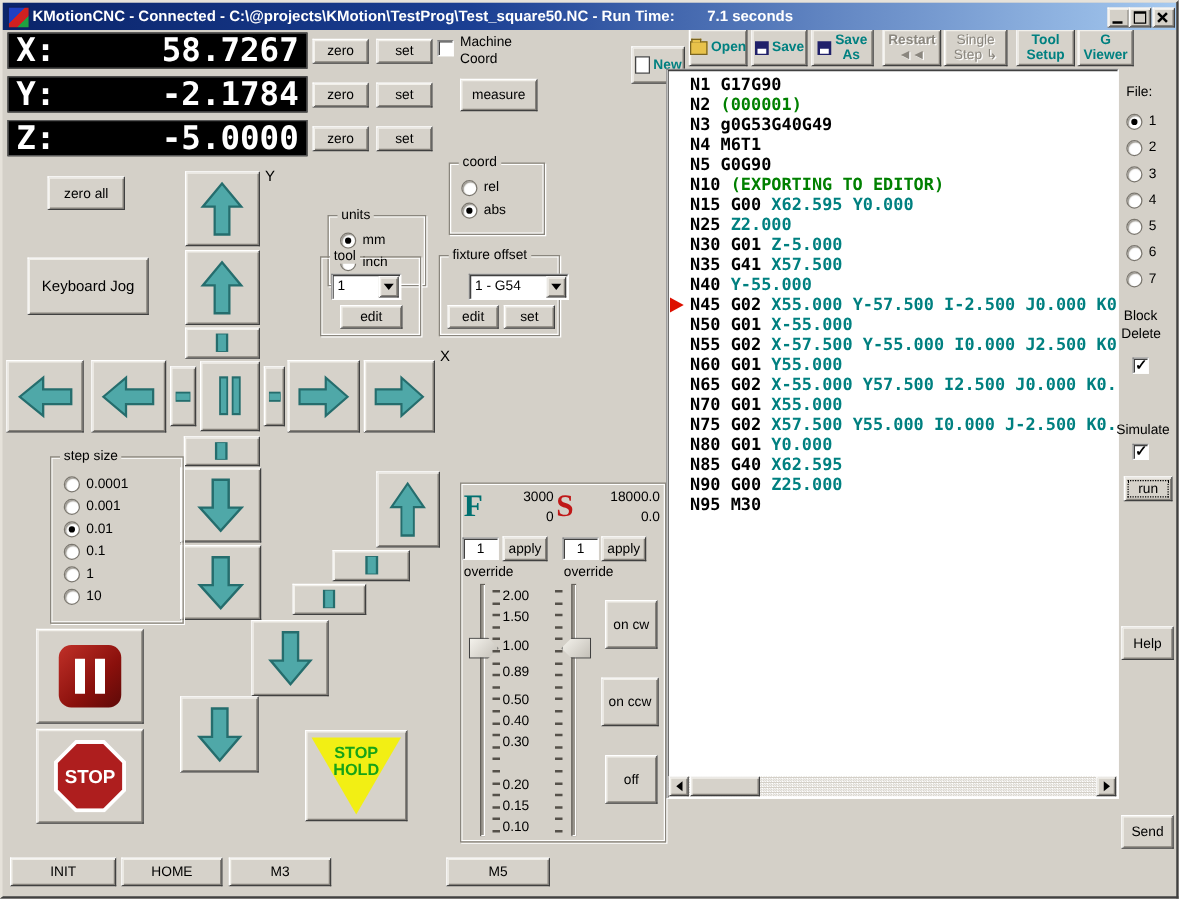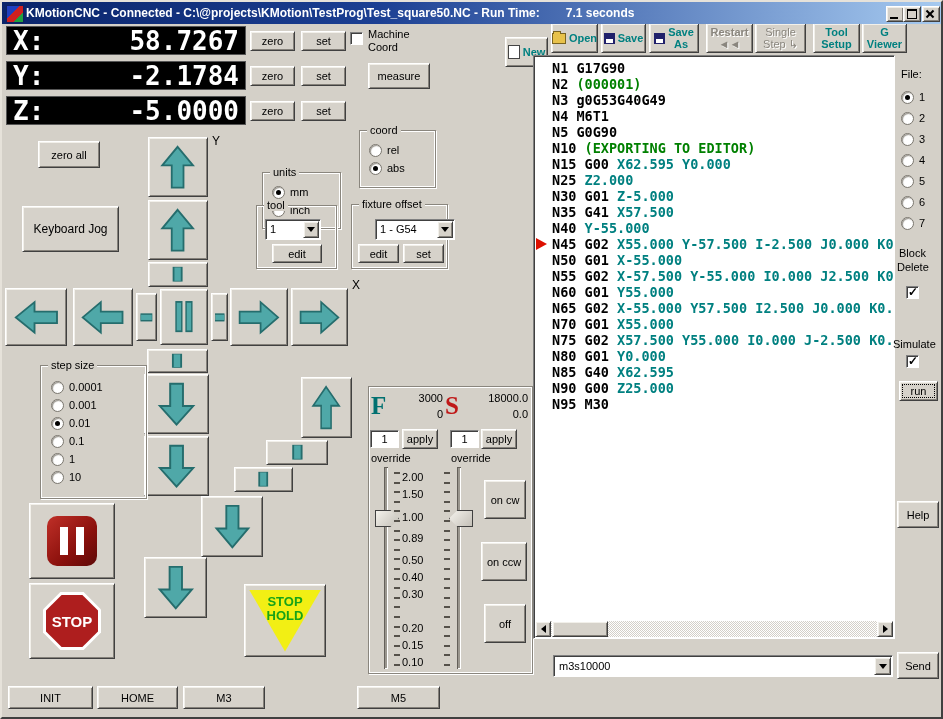--- a/index.html
+++ b/index.html
@@ -475,26 +475,20 @@
       <div class="lbl" style="left: 919px; top: 217px;">7</div>
     </div>
   <div class="lbl" style="left:899px;top:247px;">Block</div>
   <div class="lbl" style="left:897px;top:261px;">Delete</div>
   <div class="check checked" style="left:906px;top:286px;"></div>
   <div class="lbl" style="left:893px;top:338px;">Simulate</div>
   <div class="check checked" style="left:906px;top:355px;"></div>
   <div class="btn" style="left:899px;top:381px;width:39px;height:20px;outline:1px dotted #000;outline-offset:-4px;">run</div>
   <div class="btn" style="left:897px;top:501px;width:42px;height:27px;">Help</div>
 
-  <div class="sunken" style="left:553px;top:655px;width:340px;height:22px;">
-    <span class="lbl" style="left:5px;top:4px;">m3s10000</span>
-    <div class="btn" style="right:1px;top:1px;width:17px;height:18px;left:auto;">
-        <span class="tri-d"></span>
-      </div>
-  </div>
   <div class="btn" style="left:897px;top:652px;width:42px;height:27px;">Send</div>
 
   <div class="btn" style="left:8px;top:686px;width:85px;height:23px;">INIT</div>
   <div class="btn" style="left:97px;top:686px;width:81px;height:23px;">HOME</div>
   <div class="btn" style="left:183px;top:686px;width:82px;height:23px;">M3</div>
   <div class="btn" style="left:357px;top:686px;width:83px;height:23px;">M5</div>
 
 </div>
 
 </body></html>

